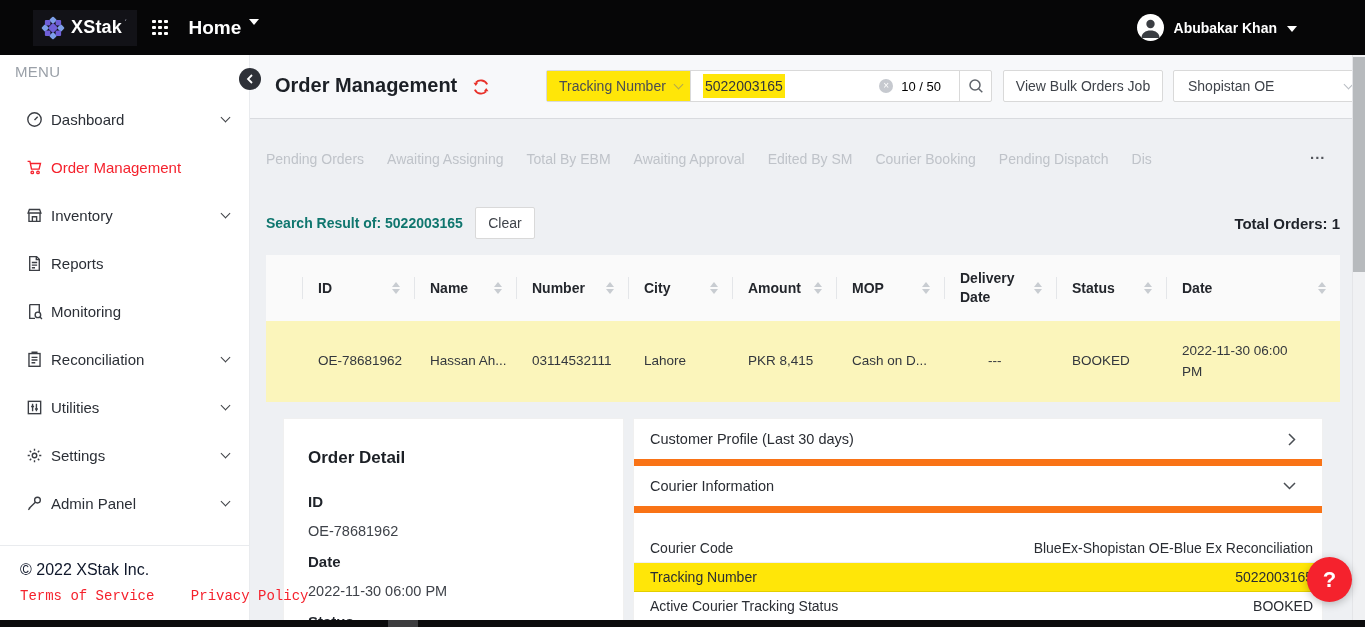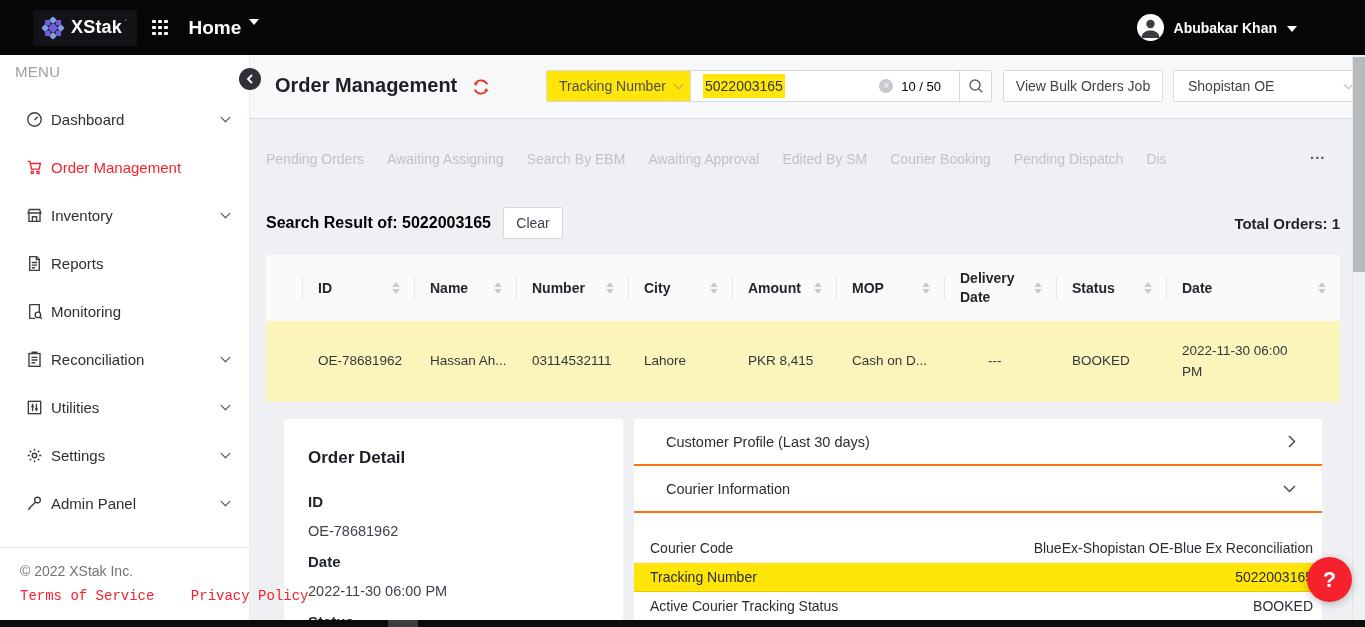--- a/index.html
+++ b/index.html
@@ -21,21 +21,21 @@
 
 
 .sidebar { position:absolute; left:0; top:55px; width:250px; height:565px; background:#fff; border-right:1px solid #e9ebee; z-index:5; }
 .menu-label { color:#9aa0a8; font-size:15px; margin:8px 0 0 15px; letter-spacing:.3px; }
 .nav { margin-top:15px; }
 .nav-item { display:flex; align-items:center; height:48px; padding:0 20px 0 26px; color:#2b2f36; font-size:15px; cursor:pointer; }
 .nav-item .nicon { width:17px; height:17px; margin-right:8px; color:#3b3e44; flex:none; display:flex; align-items:center; justify-content:center; }
 .nav-item.active, .nav-item.active .nicon { color:#f5222d; }
 .nav-chev { margin-left:auto; width:7px; height:7px; border-right:1.6px solid #3f4246; border-bottom:1.6px solid #3f4246; transform:rotate(45deg); margin-top:-4px; }
 .side-footer { position:absolute; left:0; bottom:0; width:100%; border-top:1px solid #e9ebee; padding:15px 0 16px 20px; }
-.copyright { font-size:14px; color:#737373; }
+.copyright { font-size:16px; color:#0f172a; }
 .foot-links { margin-top:9px; font-size:14px; white-space:nowrap;font-family:Liberation Mono, monospace; }
 .foot-links a { color:#f5222d; text-decoration:none; margin-right:28px; }
 
 
 .main { position:absolute; left:250px; top:55px; width:1102px; height:565px; background:#eef0f3; }
 .header-band { position:absolute; left:0; top:0; width:100%; height:64px; background:#f7f8fa; border-bottom:1px solid #d9dbdf; }
 .back-btn { position:absolute; left:-11px; top:13px; width:22px; height:22px; border-radius:50%; background:#2e3138; color:#fff; display:flex; align-items:center; justify-content:center; z-index:6; }
 .page-title { position:absolute; left:25px; top:19px; font-size:20px; font-weight:700; color:#1c2026; }
 .refresh { position:absolute; left:222px; top:23px; width:18px; height:18px; }
 
@@ -58,21 +58,21 @@
 .tabs-wrap { position:absolute; left:16px; top:90px; width:1042px; height:40px; overflow:hidden; white-space:nowrap; }
 .tabs { display:flex; }
 .tab { color:#bfc3c9; font-size:14px; margin-right:23px; padding:6px 0 16px; flex:none;text-align:center; }
 .tab.active { color:#f5222d; position:relative; }
 .tab.active::after { content:""; position:absolute; left:0; right:0; bottom:2px; height:2px; background:#f5222d; }
 .tabs-fade { position:absolute; right:0; top:0; width:32px; height:100%; background:linear-gradient(to right, rgba(238,240,243,0), #eef0f3 80%); }
 .tabs-more { position:absolute; left:1060px; top:90px; color:#54575d; font-size:15px; font-weight:700; letter-spacing:1px; }
 
 
 .result-row { position:absolute; left:16px; top:152px; display:flex; align-items:center; }
-.result-label { font-size:16px; font-weight:700; color:#000000; }
+.result-label { font-size:14px; font-weight:700; color:#0f766e; }
 .clear-btn { width:60px; height:32px; margin-left:12px; }
 .total-orders { position:absolute; right:12px; top:160px; font-size:15px; font-weight:700; color:#1f232a; }
 
 
 .table { position:absolute; left:16px; top:200px; width:1074px; background:#fff; }
 .t-head, .t-row { display:grid; grid-template-columns:36px 112px 102px 112px 104px 104px 108px 112px 110px 174px; }
 .t-head { height:66px; background:#fafafa; }
 .th { position:relative; display:flex; align-items:center; padding:0 4px 0 16px; font-size:14px; font-weight:700; color:#23262c; line-height:1.35; }
 .th::before { content:""; position:absolute; left:0; top:50%; margin-top:-11px; width:1px; height:22px; background:#e4e6e9; }
 .sorter { margin-left:auto; display:flex; flex-direction:column; align-items:center; gap:2px; padding-right:10px; }
@@ -83,21 +83,21 @@
 .td { display:flex; align-items:center; padding:0 0 0 16px; font-size:13.5px; color:#33373d; line-height:1.5; white-space:nowrap; }
 .td.wrap { white-space:normal; flex-wrap:wrap; align-content:center; }
 
 
 .order-card { position:absolute; left:33px; top:363px; width:341px; height:204px; background:#fff; border:1px solid #f0f0f0; padding:29px 24px 0 24px; overflow:hidden; }
 .oc-title { font-size:17px; font-weight:700; color:#1c2026; margin-bottom:25px; line-height:1.18; }
 .oc-label { font-size:15px; font-weight:700; color:#1f232a; margin-bottom:13px; line-height:1.15; }
 .oc-value { font-size:14.5px; color:#3f434a; margin-bottom:13px; line-height:1.15; }
 
 .panel { position:absolute; left:383px; top:363px; width:690px; height:204px; background:#fff; border:1px solid #f0f0f0; border-bottom:none; overflow:hidden; }
-.p-section { height:47px; display:flex; align-items:center; padding:0 26px 0 32px; border-bottom:2px solid #f97316; font-size:14.5px; color:#2a2d33; }
+.p-section { height:47px; display:flex; align-items:center; padding:0 26px 0 16px; border-bottom:7px solid #f97316; font-size:14.5px; color:#2a2d33; }
 .p-chev { margin-left:auto; display:flex; align-items:center; }
 .p-body { padding-top:21px; }
 .p-row { height:29px; display:flex; align-items:center; padding:0 9px 0 16px; border-bottom:1px solid #f0f0f0; font-size:14px; color:#2a2d33; }
 .p-row.hl { background:#ffe608; border-bottom-color:#e3cf00; }
 .p-val { margin-left:auto; }
 
 
 .fab { position:absolute; left:1307px; top:557px; width:45px; height:45px; border-radius:50%; background:#f5222d; color:#fff; font-size:22px; font-weight:700; display:flex; align-items:center; justify-content:center; box-shadow:0 2px 8px rgba(0,0,0,.25); z-index:40; }
 .vscroll { position:absolute; left:1352px; top:55px; width:13px; height:565px; background:#f0f1f3; border-left:1px solid #e4e5e8; z-index:25; }
 .vthumb { position:absolute; left:0; top:2px; width:13px; height:215px; background:#b7babd; }
@@ -301,21 +301,21 @@
   <div class="btn bulk-btn">View Bulk Orders Job</div>
   <div class="btn store-select">
     <span>Shopistan OE</span>
     <i class="sel-caret"></i>
   </div>
 
   <div class="tabs-wrap">
     <div class="tabs">
       <span class="tab">Pending Orders</span>
       <span class="tab">Awaiting Assigning</span>
-      <span class="tab">Search By EBM</span>
+      <span class="tab">Total By EBM</span>
       <span class="tab">Awaiting Approval</span>
       <span class="tab">Edited By SM</span>
       <span class="tab">Courier Booking</span>
       <span class="tab">Pending Dispatch</span>
       <span class="tab">Dis</span>
     </div>
     <div class="tabs-fade"></div>
   </div>
   <div class="tabs-more">...</div>
 

